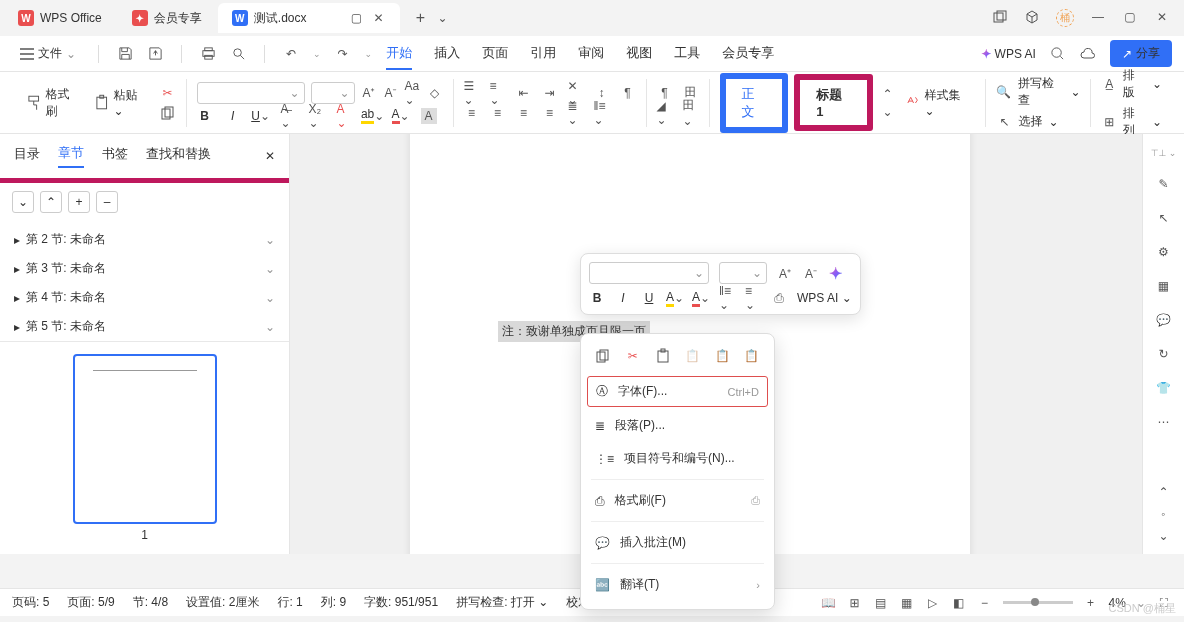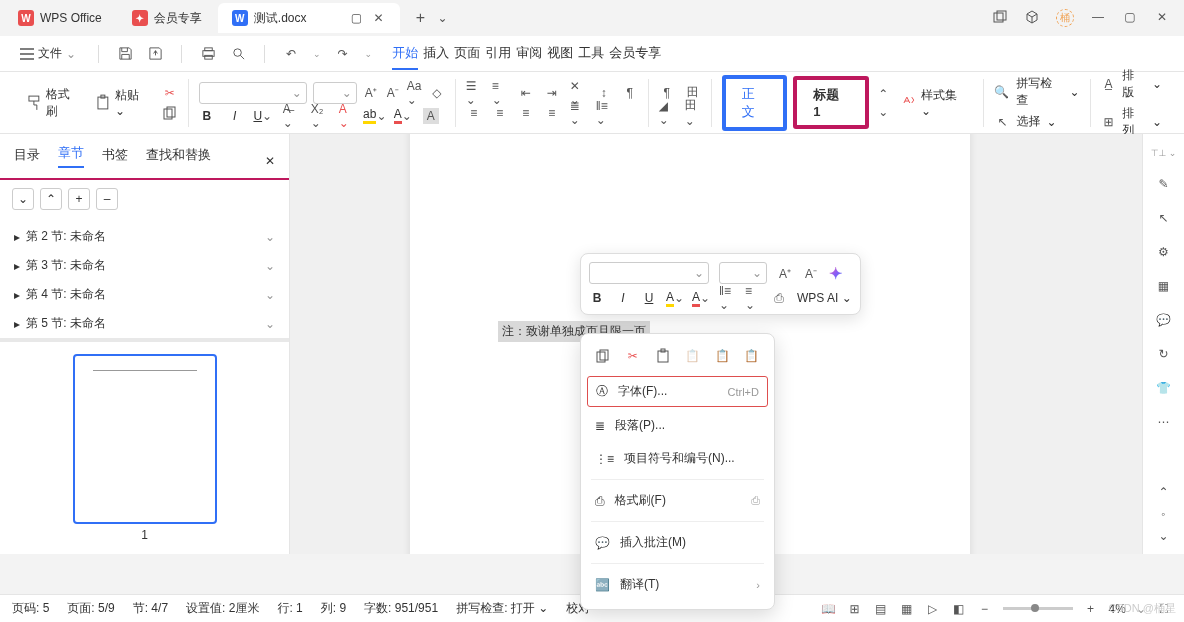--- a/index.html
+++ b/index.html
@@ -9,41 +9,41 @@
 .tab{height:30px;display:flex;align-items:center;padding:0 14px;border-radius:6px 6px 0 0;margin-right:2px;gap:6px}
 .tab.app{background:transparent;font-weight:500}
 .tab.active{background:#fff}
 .tab-icon{width:16px;height:16px;border-radius:3px;display:flex;align-items:center;justify-content:center;font-size:10px;color:#fff;font-weight:bold}
 .wc{display:flex;gap:16px;margin-left:auto;padding-right:10px}
 .wbtn{width:16px;height:16px;display:flex;align-items:center;justify-content:center;cursor:pointer;color:#555}
 .menubar{height:36px;background:#fff;display:flex;align-items:center;padding:0 12px;gap:4px;border-bottom:1px solid #e5e5e5}
 .hamb{display:flex;align-items:center;gap:4px;padding:4px 8px;cursor:pointer}
 .qat{display:flex;align-items:center;gap:14px;margin-left:6px;color:#555}
 .qat .sep{width:1px;height:18px;background:#ddd;margin:0 4px}
-.tabs{display:flex;gap:5px;margin-left:16px}
+.tabs{display:flex;gap:22px;margin-left:10px}
 .mtab{cursor:pointer;padding:6px 0;font-size:13px}
 .mtab.active{color:#306ff6;border-bottom:2px solid #306ff6;font-weight:500}
 .right-menu{margin-left:auto;display:flex;align-items:center;gap:14px}
 .share{background:#306ff6;color:#fff;padding:5px 12px;border-radius:4px;display:flex;align-items:center;gap:4px}
 .ribbon{background:#fff;padding:8px 12px;display:flex;align-items:center;gap:0;border-bottom:1px solid #e5e5e5;height:62px}
 .grp{display:flex;align-items:center;gap:6px;padding:0 10px;border-right:1px solid #e5e5e5;height:48px}
 .grp:last-child{border-right:none}
 .btn{display:flex;flex-direction:row;align-items:center;gap:2px;padding:2px 4px;cursor:pointer;font-size:11px;color:#555}
 .icn{width:18px;height:18px;color:#555}
 .combo{border:1px solid #ccc;border-radius:3px;height:22px;display:flex;align-items:center;padding:0 4px;background:#fff}
 .combo.font{width:108px}
 .combo.size{width:44px}
 .row2{display:flex;flex-direction:column;gap:4px}
 .irow{display:flex;align-items:center;gap:6px}
 .sm{width:16px;height:16px;cursor:pointer;color:#555;display:flex;align-items:center;justify-content:center}
-.stylebox{border:4px solid #be185d;border-radius:3px;padding:6px 16px;font-size:13px;cursor:pointer}
+.stylebox{border:6px solid #be185d;border-radius:3px;padding:6px 16px;font-size:13px;cursor:pointer}
 .stylebox.active{border-color:#306ff6;color:#306ff6}
 .main{display:flex;height:420px}
 .sidebar{width:290px;background:#fff;border-right:1px solid #e5e5e5;display:flex;flex-direction:column}
-.sb-tabs{display:flex;gap:18px;padding:10px 14px;border-bottom:2px solid #be185d;align-items:flex-end}
+.sb-tabs{display:flex;gap:18px;padding:10px 14px;border-bottom:5px solid #be185d;align-items:center}
 .sb-tab{cursor:pointer;font-size:13px;padding-bottom:4px}
 .sb-tab.active{color:#306ff6;border-bottom:2px solid #306ff6}
 .sb-close{margin-left:auto;cursor:pointer}
 .sb-ctrl{display:flex;gap:6px;padding:8px 12px}
 .sqbtn{width:22px;height:22px;border:1px solid #ccc;border-radius:3px;display:flex;align-items:center;justify-content:center;cursor:pointer;background:#fff}
 .tree{padding:4px 0;overflow:auto}
 .node{display:flex;align-items:center;padding:6px 14px;cursor:pointer;gap:6px;font-size:12px}
 .node.sel{background:#e8e8e8;font-weight:bold}
 .node .exp{margin-left:auto;color:#999}
 .thumb{padding:12px;display:flex;flex-direction:column;align-items:center}
@@ -54,21 +54,21 @@
 .rsb{width:42px;background:#fff;border-left:1px solid #e5e5e5;display:flex;flex-direction:column;align-items:center;gap:18px;padding-top:14px}
 .floatbar{position:absolute;left:580px;top:253px;background:#fff;border:1px solid #ddd;border-radius:8px;box-shadow:0 4px 16px rgba(0,0,0,.12);padding:8px;display:flex;flex-direction:column;gap:6px;z-index:10}
 .fb-row{display:flex;align-items:center;gap:10px}
 .fb-combo{border:1px solid #ccc;border-radius:3px;height:22px;width:120px;display:flex;align-items:center;justify-content:flex-end;padding:0 4px}
 .fb-combo.sm2{width:48px}
 .ctxmenu{position:absolute;left:580px;top:333px;width:195px;background:#fff;border:1px solid #ddd;border-radius:8px;box-shadow:0 6px 20px rgba(0,0,0,.15);padding:8px 0;z-index:20}
 .ctx-row{display:flex;align-items:center;padding:8px 14px;gap:10px;cursor:pointer;font-size:12px}
 .ctx-row.hl{border:1.5px solid #de4e4e;border-radius:3px;margin:2px 6px;padding:6px 8px}
 .ctx-sc{margin-left:auto;color:#999;font-size:11px}
 .ctx-icons{display:flex;gap:14px;padding:6px 14px 10px}
-.statusbar{position:absolute;bottom:0;left:0;right:0;height:28px;background:#fff;border-top:1px solid #e5e5e5;display:flex;align-items:center;padding:0 12px;gap:18px;font-size:11px;color:#555}
+.statusbar{position:absolute;bottom:6px;left:0;right:0;height:28px;background:#fff;border-top:1px solid #e5e5e5;display:flex;align-items:center;padding:0 12px;gap:18px;font-size:11px;color:#555}
 .sb-right{margin-left:auto;display:flex;align-items:center;gap:10px}
 .watermark{position:absolute;right:8px;bottom:6px;color:#ccc;font-size:11px}
 .ai-grad{background:linear-gradient(135deg,#ff6b9d,#8b5cf6,#3b82f6);-webkit-background-clip:text;background-clip:text;color:transparent;font-weight:bold}
 </style>
 </head>
 <body>
 
 <div class="titlebar">
   <div class="tab app">
     <span class="tab-icon" style="background:#e94f4f">W</span>
@@ -148,20 +148,35 @@
   </div>
   <div class="tabs">
     <span class="mtab active">开始</span>
     <span class="mtab">插入</span>
     <span class="mtab">页面</span>
     <span class="mtab">引用</span>
     <span class="mtab">审阅</span>
     <span class="mtab">视图</span>
     <span class="mtab">工具</span>
     <span class="mtab">会员专享</span>
+  </div>
+  <div class="right-menu">
+    <span><span class="ai-grad">✦ </span><span>WPS AI</span></span>
+    <span class="sm">
+        <svg width="15" height="15" viewBox="0 0 16 16">
+          <circle cx="7" cy="7" r="5" fill="none" stroke="#555"></circle>
+          <path d="M11 11l3 3" stroke="#555"></path>
+        </svg>
+      </span>
+    <span class="sm">
+        <svg width="16" height="12" viewBox="0 0 16 12">
+          <path d="M4 10a3 3 0 010-6 4 4 0 018 1 2.5 2.5 0 010 5z" fill="none" stroke="#555"></path>
+        </svg>
+      </span>
+    <div class="share">↗ <span>分享</span></div>
   </div>
 </div>
 
 <div class="ribbon">
   <div class="grp">
     <div class="btn">
         <svg class="icn" viewBox="0 0 18 18">
           <rect x="3" y="2" width="10" height="5" fill="none" stroke="#555"></rect>
           <path d="M8 7v4h3v5" fill="none" stroke="#555"></path>
         </svg>
@@ -422,21 +437,21 @@
   <div class="ctx-row">
       <span>🔤</span>
       <span>翻译(T)</span>
       <span class="ctx-sc">›</span>
     </div>
 </div>
 
 <div class="statusbar">
   <span>页码: 5</span>
   <span>页面: 5/9</span>
-  <span>节: 4/7</span>
+  <span>节: 4/8</span>
   <span>设置值: 2厘米</span>
   <span>行: 1</span>
   <span>列: 9</span>
   <span>字数: 951/951</span>
   <span><span>拼写检查: 打开</span> ⌄</span>
   <span>校对</span>
   <div class="sb-right">
     <span class="sm">📖</span>
     <span class="sm">⊞</span>
     <span class="sm">▤</span>

